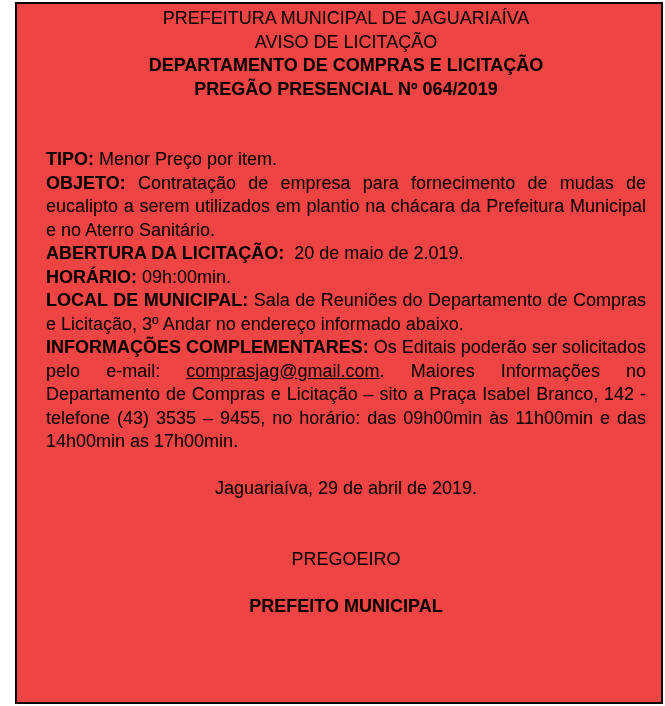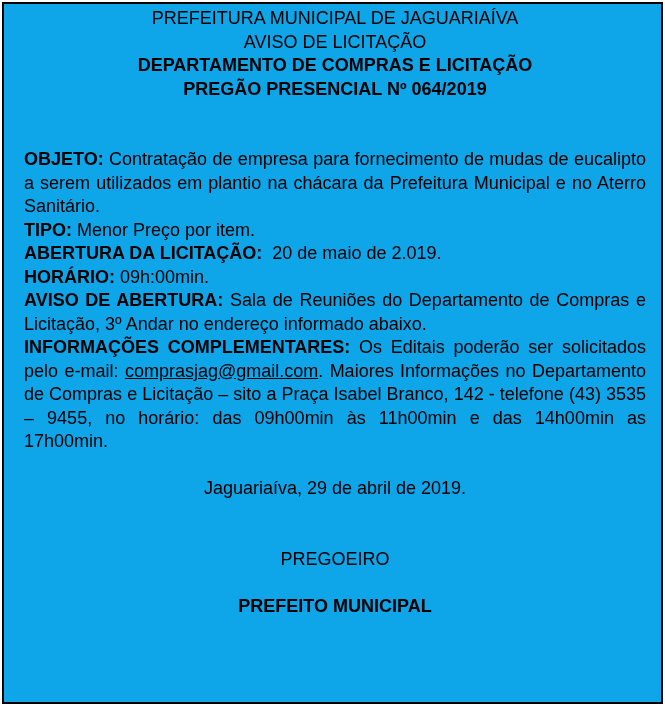--- a/index.html
+++ b/index.html
@@ -13,24 +13,25 @@
     color: #000000;
     font-family: "Liberation Sans", "DejaVu Sans", sans-serif;
     position: relative;
     overflow: hidden;
   }
   .doc-frame {
     position: absolute;
     inset: 2px;
     border: 2px solid #000000;
     box-sizing: border-box;
-    padding: 3px 15px 0 20px;
+    padding: 3px 15px 0 29px;
     font-size: 18px;
     line-height: 23.5px;
-    background: #0ea5e9;
+    background: #ef4444;
+    margin-left: 13px;
   }
   .line { margin: 0; }
   .center { text-align: center; }
   .bold { font-weight: bold; }
   .spacer { height: 23.5px; }
   p.field {
     margin: 0;
     text-align: justify;
   }
   .lbl { font-weight: bold; }
@@ -45,29 +46,29 @@
   <div class="line center">PREFEITURA MUNICIPAL DE JAGUARIAÍVA</div>
   <div class="line center">AVISO DE LICITAÇÃO</div>
   <div class="line center bold">DEPARTAMENTO DE COMPRAS E LICITAÇÃO</div>
   <div class="line center bold">PREGÃO PRESENCIAL Nº 064/2019</div>
 
   <div class="spacer"></div>
 
 
   <div class="spacer"></div>
 
+  <p class="field"><span class="lbl">TIPO:</span> <span>Menor Preço por item.</span></p>
+
   <p class="field"><span class="lbl">OBJETO:</span> <span>Contratação de empresa para fornecimento de mudas de eucalipto a serem utilizados em plantio na chácara da Prefeitura Municipal e no Aterro Sanitário.</span></p>
-
-  <p class="field"><span class="lbl">TIPO:</span> <span>Menor Preço por item.</span></p>
 
   <p class="field"><span class="lbl">ABERTURA DA LICITAÇÃO:</span> <span class="gap2">20 de maio de 2.019.</span></p>
 
   <p class="field"><span class="lbl">HORÁRIO:</span> <span>09h:00min.</span></p>
 
-  <p class="field"><span class="lbl">AVISO DE ABERTURA:</span> <span>Sala de Reuniões do Departamento de Compras e Licitação, 3º Andar no endereço informado abaixo.</span></p>
+  <p class="field"><span class="lbl">LOCAL DE MUNICIPAL:</span> <span>Sala de Reuniões do Departamento de Compras e Licitação, 3º Andar no endereço informado abaixo.</span></p>
 
   <p class="field"><span class="lbl">INFORMAÇÕES COMPLEMENTARES:</span> <span>Os Editais poderão ser solicitados pelo e-mail:</span> <span class="email">comprasjag@gmail.com</span><span>. Maiores Informações no Departamento de Compras e Licitação – sito a Praça Isabel Branco, 142 - telefone (43) 3535 – 9455, no horário: das 09h00min às 11h00min e das 14h00min as 17h00min.</span></p>
 
   <div class="spacer"></div>
 
   <div class="line center">Jaguariaíva, 29 de abril de 2019.</div>
 
   <div class="spacer"></div>
   <div class="spacer"></div>
 

